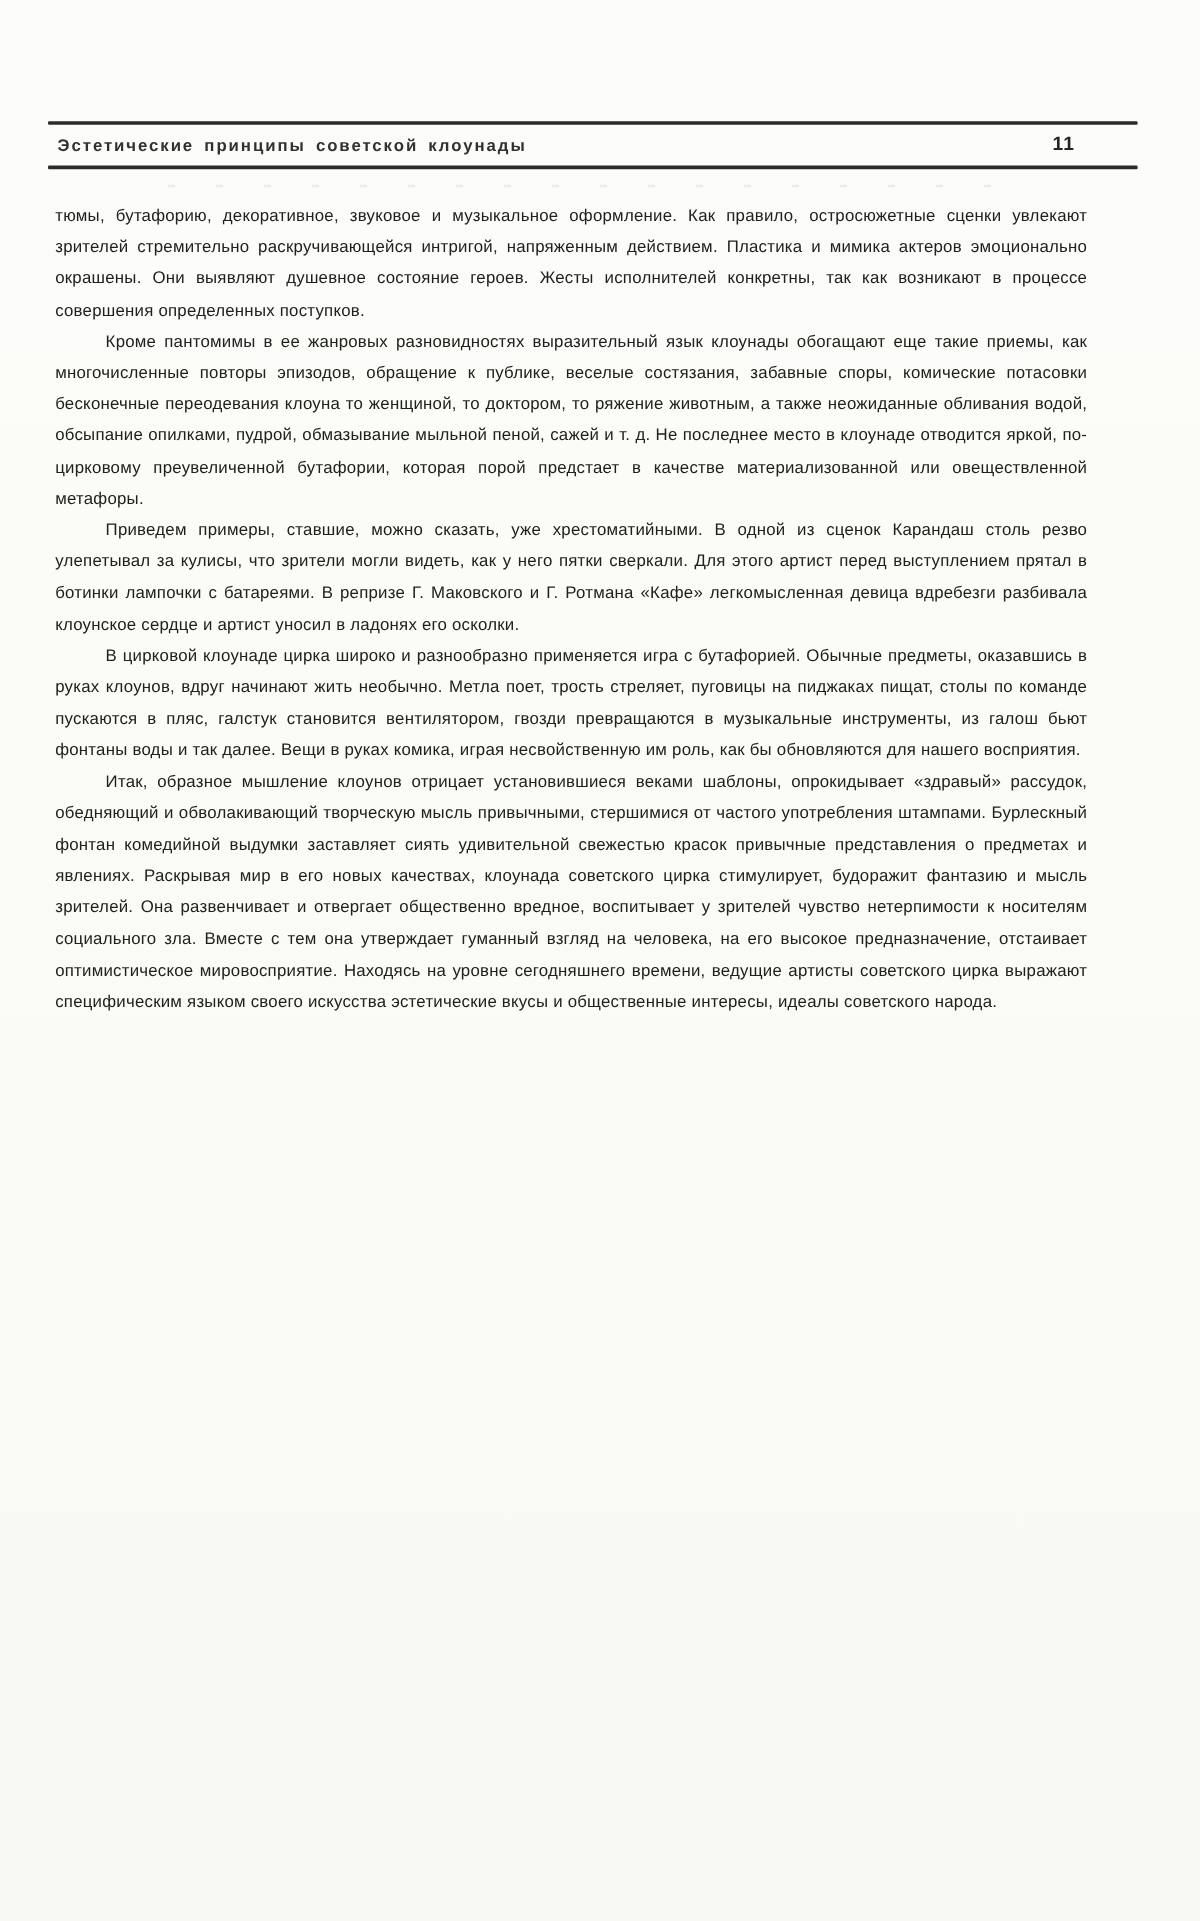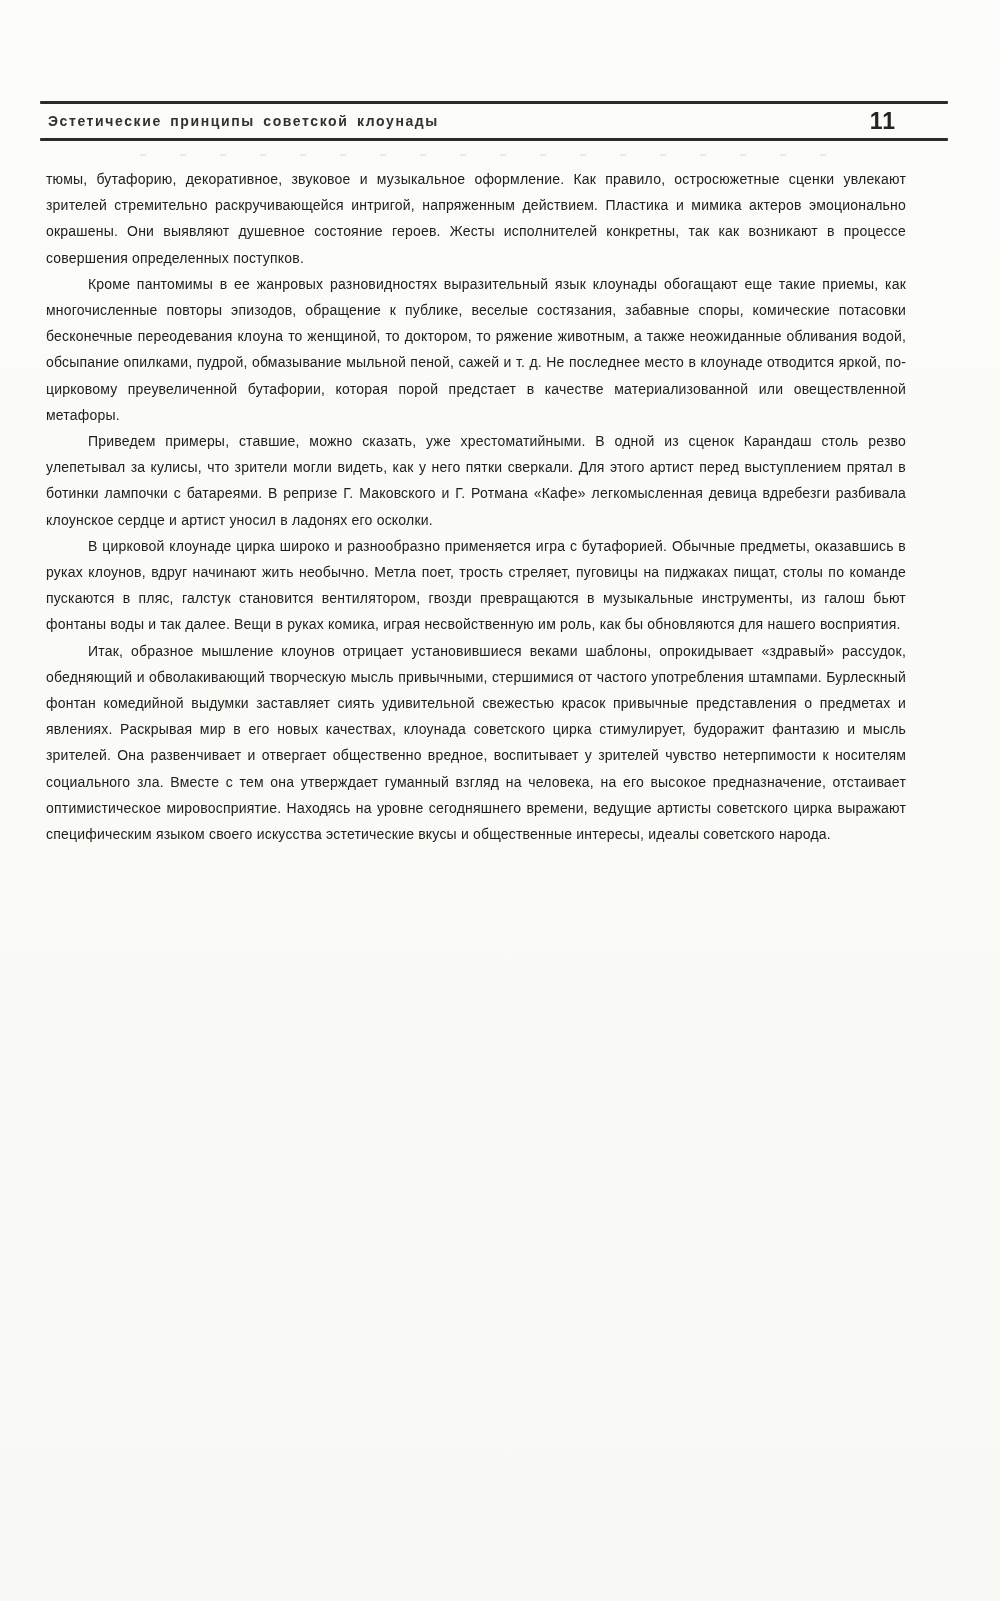--- a/index.html
+++ b/index.html
@@ -40,21 +40,21 @@
   .head-title {
     font-weight: bold;
     font-size: 14px;
     letter-spacing: 1.6px;
     color: #33312e;
     padding-left: 8px;
     word-spacing: 3px;
   }
   .head-page {
     font-weight: bold;
-    font-size: 23px;
+    font-size: 16px;
     letter-spacing: 1px;
     color: #26241f;
     padding-right: 52px;
   }
   .scan-smudge {
     position: absolute;
     top: 154px;
     left: 140px;
     width: 720px;
     height: 2px;

